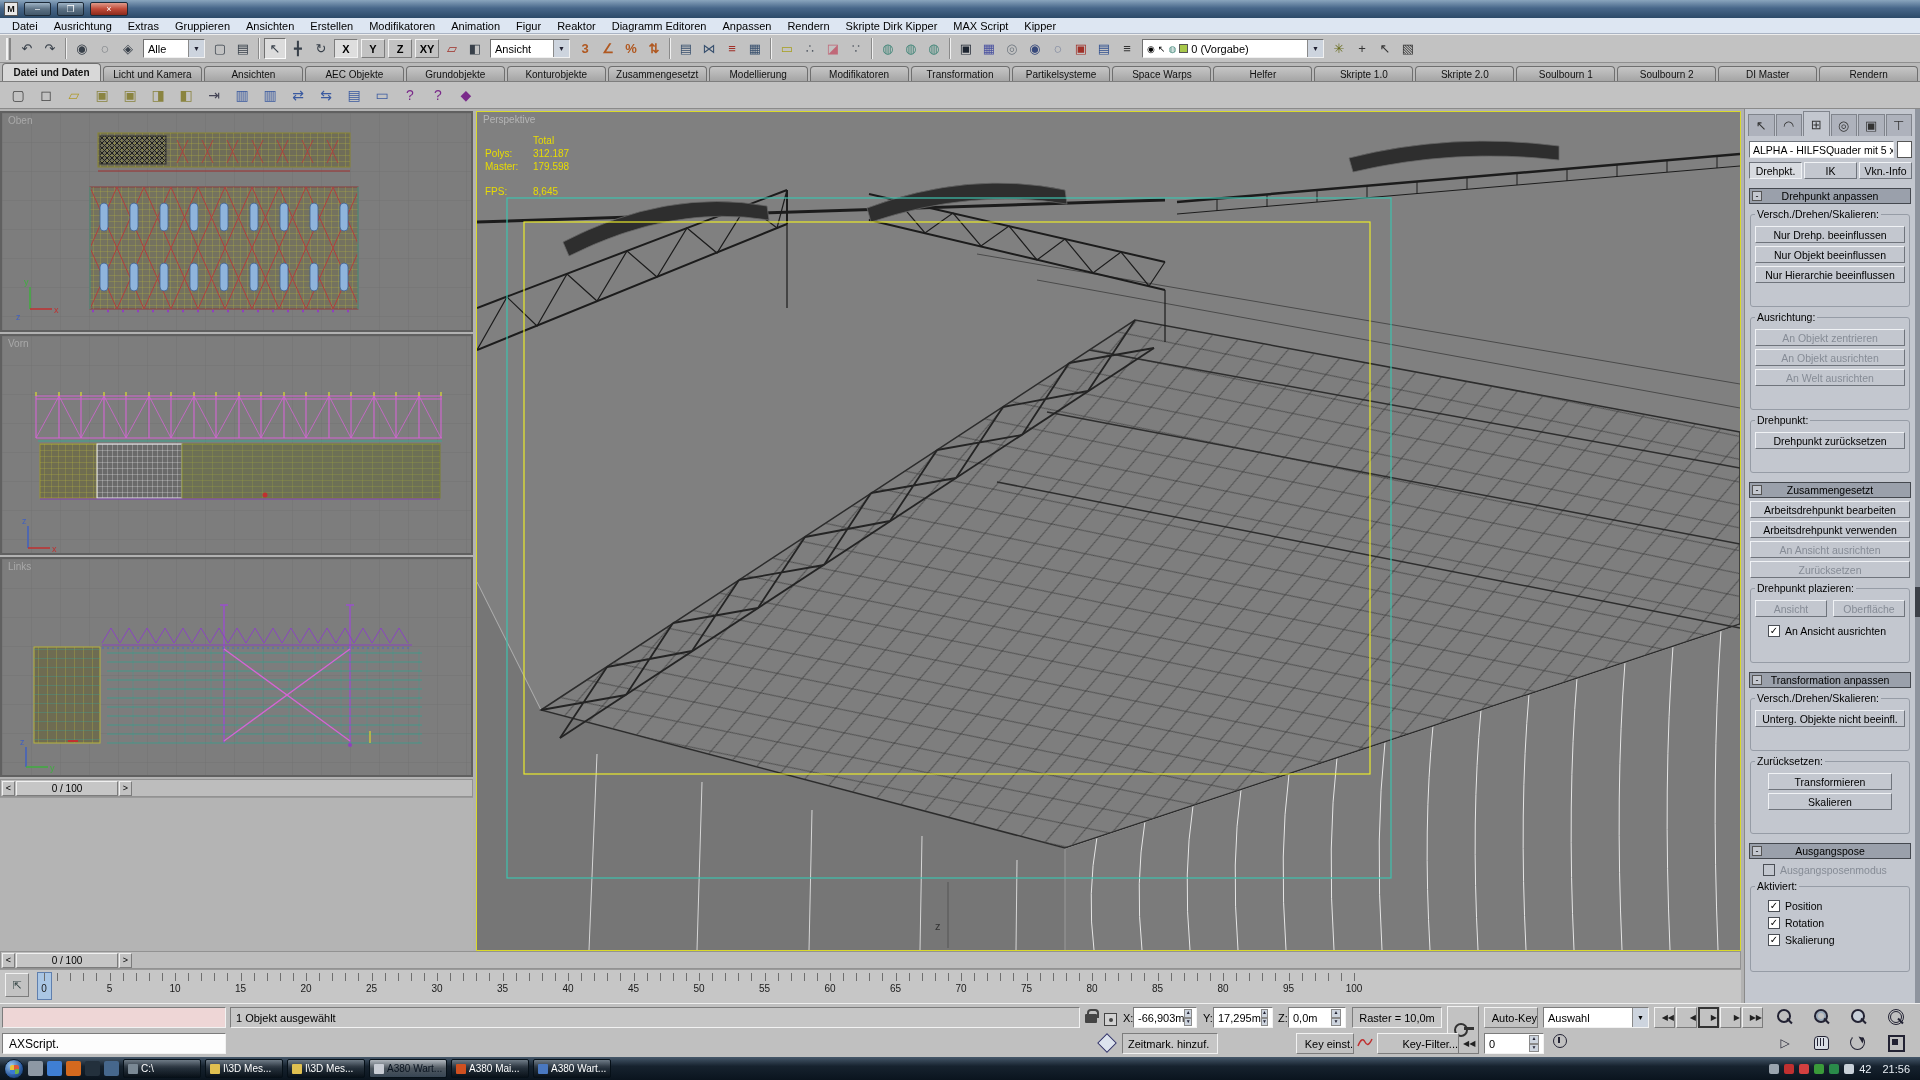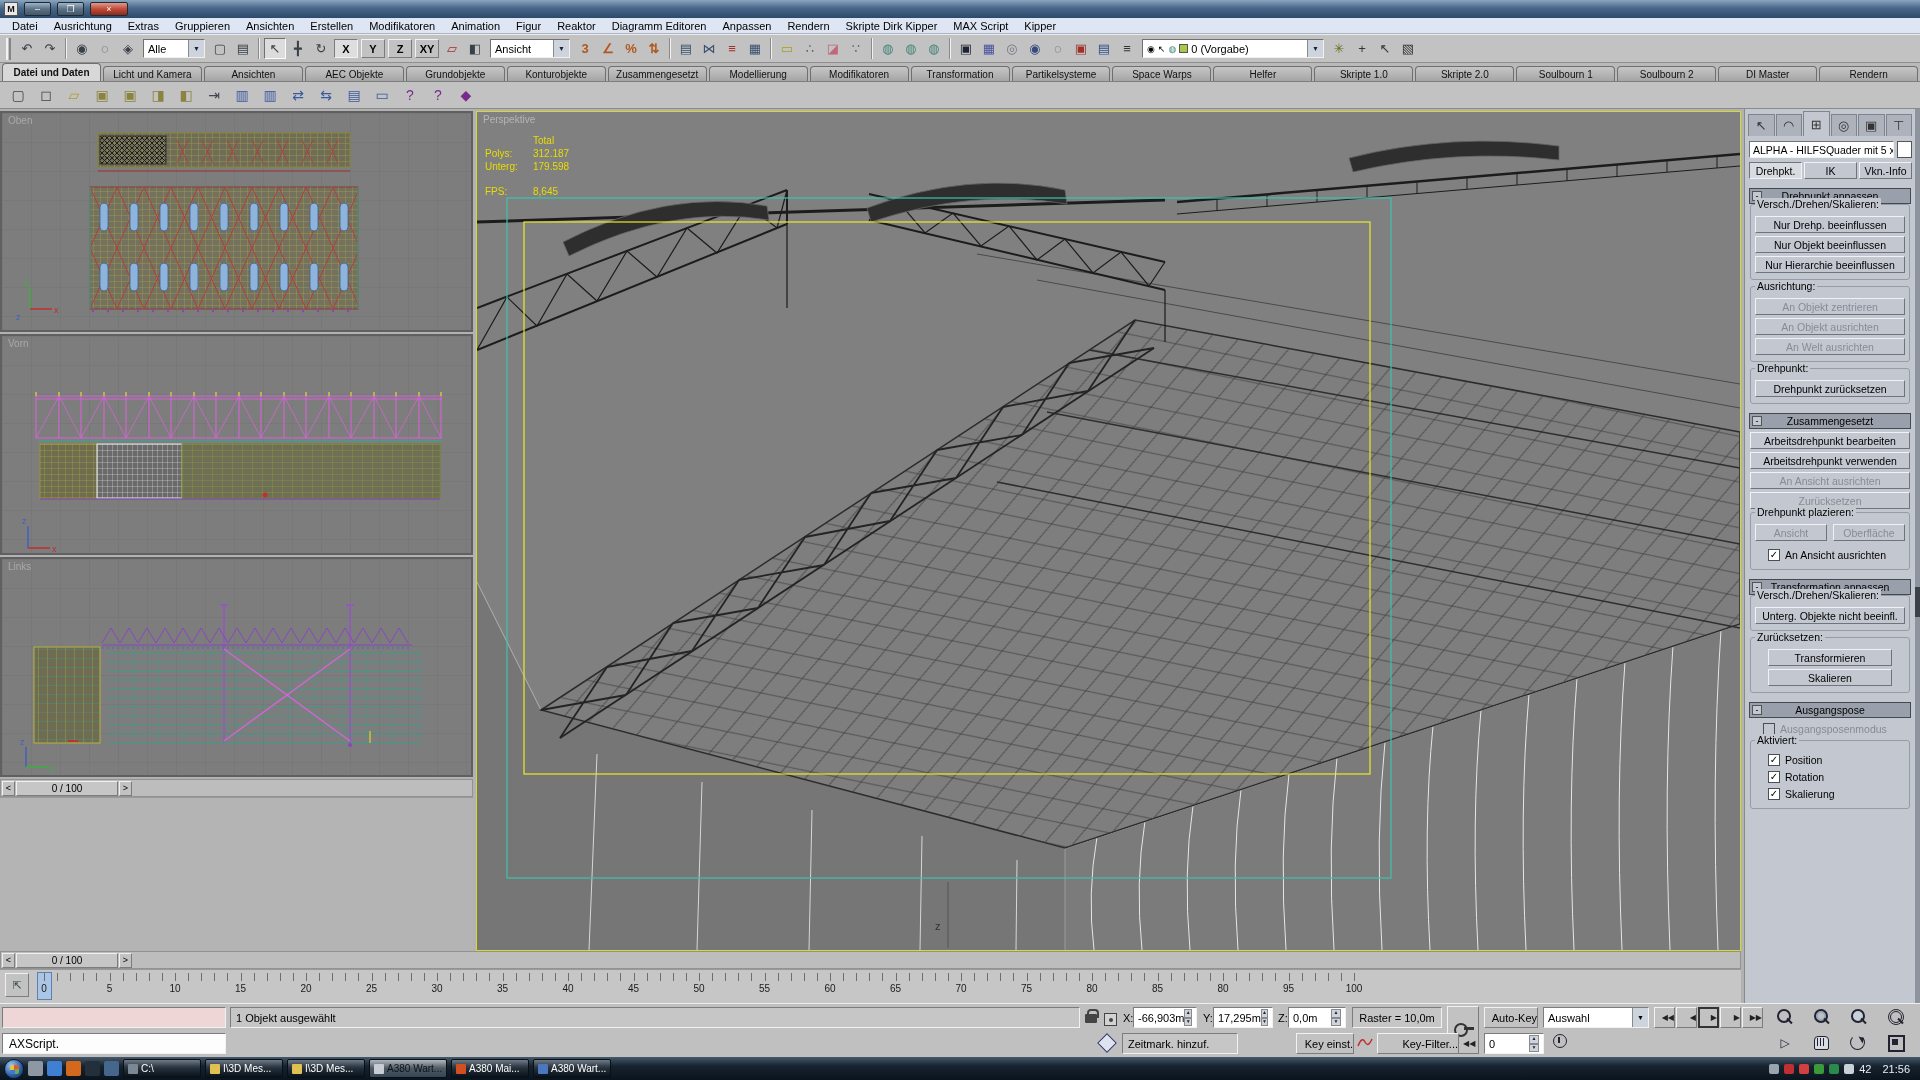--- a/index.html
+++ b/index.html
@@ -67,21 +67,21 @@
   .ptab.active{background:#c3c7cf;height:25px}
   .namerow{display:flex;gap:3px;padding:5px 8px 2px 4px;align-items:center}
   .namefield{flex:1;height:17px;background:#fff;border:1px solid;border-color:#6f747c #f0f2f5 #f0f2f5 #6f747c;display:flex;align-items:center;padding-left:3px;white-space:nowrap;overflow:hidden}
   .swatch{width:15px;height:17px;background:#fff;border:1px solid #555}
   .subtabs{display:flex;gap:2px;padding:2px 8px 0 4px}
   .subtab{flex:1;height:17px;background:#c3c7cf;border:1px solid;border-color:#f0f2f5 #6f747c #6f747c #f0f2f5;display:flex;align-items:center;justify-content:center}
   .subtab.active{background:#d8dbe0;border-color:#6f747c #f0f2f5 #f0f2f5 #6f747c}
   .rollout{margin:9px 9px 0 4px}
   .rhead{height:16px;background:#9aa0ab;border:1px solid #44484f;display:flex;align-items:center;justify-content:center;position:relative;font-size:10.5px}
   .rhead .minus{position:absolute;left:2px;top:2px;width:10px;height:10px;border:1px solid #555;background:#c3c7cf;font-size:9px;line-height:8px;text-align:center}
-  .group{border:1px solid #969ca6;border-radius:3px;margin:0 1px 6px;padding:8px 3px 3px;position:relative}
+  .group{border:1px solid #969ca6;border-radius:3px;margin:10px 1px 6px;padding:8px 3px 20px;position:relative}
   .glabel{position:absolute;top:-7px;left:4px;background:#c3c7cf;padding:0 2px;font-size:10.5px;white-space:nowrap}
   .pbtn{height:17px;margin:3px 1px;display:flex;align-items:center;justify-content:center;background:#c3c7cf;border:1px solid;border-color:#f0f2f5 #6f747c #6f747c #f0f2f5;white-space:nowrap;overflow:hidden}
   .pbtn.disabled{color:#868c96}
   .cbrow{display:flex;align-items:center;gap:5px;margin:5px 2px}
   .cbrow.indent{margin-left:14px}
   .cb{width:12px;height:12px;background:#fff;border:1px solid #4a4e55;font-size:10px;line-height:10px;text-align:center;flex:none}
   .cbrow.disabled{color:#868c96}
   .cbrow.disabled .cb{background:#c3c7cf;color:transparent}
   .pscroll{position:absolute;right:0;top:0;width:5px;height:894px;background:#8e949e}
   .pscroll .grip{position:absolute;left:0;right:0;top:478px;height:30px;background:#3c4048}
@@ -448,21 +448,21 @@
   <div class="stats">
     <div class="srow">
         <span class="slab"></span>
         <span>Total</span>
       </div>
     <div class="srow">
         <span class="slab">Polys:</span>
         <span>312.187</span>
       </div>
     <div class="srow">
-        <span class="slab">Unterg:</span>
+        <span class="slab">Master:</span>
         <span>179.598</span>
       </div>
     <div class="fpsrow">
         <span class="slab">FPS:</span>
         <span>8,645</span>
       </div>
   </div>
 </div>
 
 <div class="sliderrow" style="left:0;top:779px;width:473px">
@@ -744,21 +744,21 @@
   <div class="el navico mag v2" style="left:1809px;top:2px"></div>
   <div class="el navico mag v3" style="left:1846px;top:2px"></div>
   <div class="el navico mag v4" style="left:1883px;top:2px"></div>
 
   <div class="el whitebox" style="left:2px;top:29px;width:224px">
       <span>AXScript.</span>
     </div>
   <div class="el" style="left:1100px;top:27px;width:18px">
       <span class="cubeico"></span>
     </div>
-  <div class="el sunk" style="left:1122px;top:29px;width:116px">
+  <div class="el sunk" style="left:1122px;top:29px;width:96px">
       <span>Zeitmark. hinzuf.</span>
     </div>
   <div class="el bout" style="left:1296px;top:29px;width:58px">
       <span>Key einst.</span>
     </div>
   <div class="el curveico" style="left:1357px;top:27px">
     <svg width="16" height="16" viewBox="0 0 16 16">
         <path d="M1,12 Q5,2 8,8 T15,5" fill="none" stroke="#c03030" stroke-width="1.5"></path>
       </svg>
   </div>

